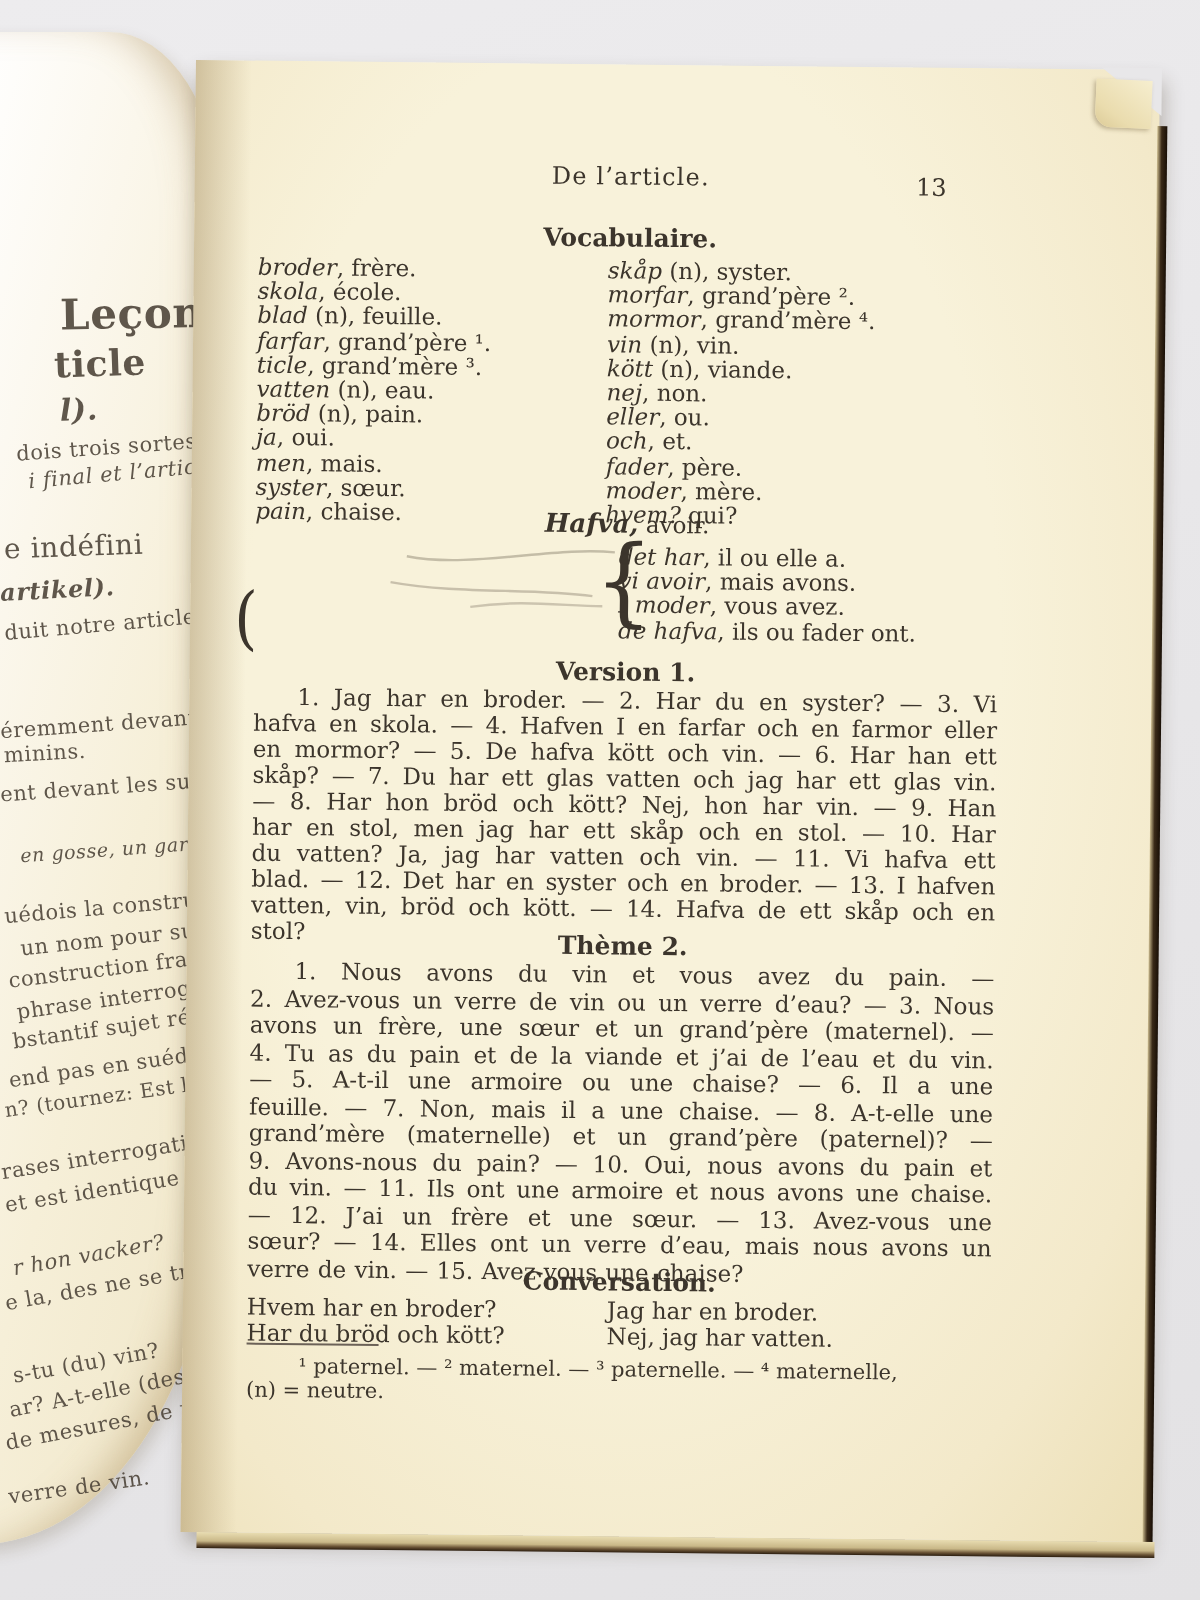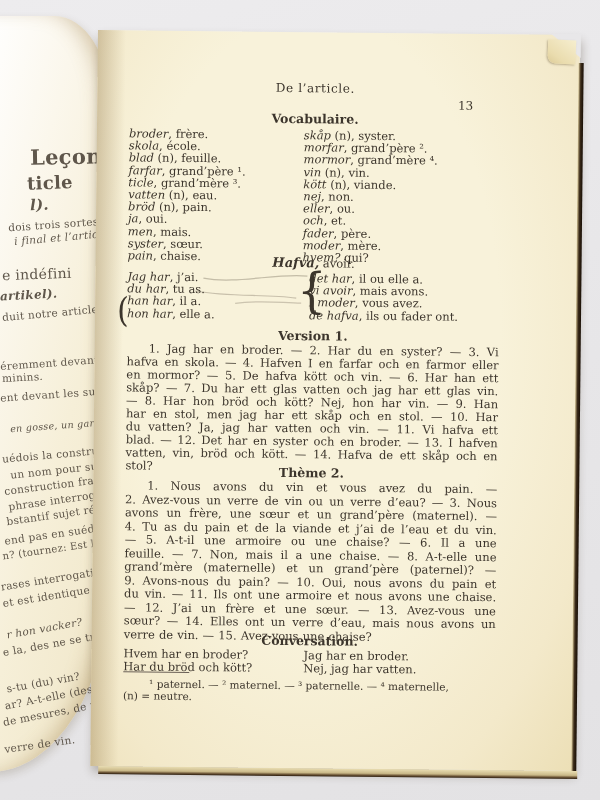--- a/index.html
+++ b/index.html
@@ -35,21 +35,21 @@
   .dogear .flap{position:absolute;right:2px;top:3px;width:28px;height:24px;
          background:linear-gradient(215deg,#f6eecf 0%,#eadcae 70%,#dcc econ98 100%);
          background:linear-gradient(215deg,#f6eecf 0%,#eadcae 70%,#dccb98 100%);
          border-radius:0 0 0 8px;box-shadow:-1px 1px 2px rgba(90,70,30,.35);
          transform:rotate(2deg);}
   
   .text-block{position:absolute;left:32px;top:0;width:372px;height:736px;color:#3c352c;
          font-size:11.5px;line-height:13px;}
   .abs{position:absolute;left:0;right:0;}
   .running-title{text-align:center;font-size:12px;letter-spacing:.6px;}
-  .pagenum{position:absolute;right:28px;top:16px;font-size:12px;}
+  .pagenum{position:absolute;right:28px;top:4px;font-size:12px;}
   .sec-head{font-weight:bold;text-align:center;font-size:12.5px;}
   .vrow{white-space:nowrap;height:12.2px;line-height:12.2px;}
   .vrow i{font-style:italic;}
   .col-l{position:absolute;left:0;top:0;}
   .col-r{position:absolute;left:182px;top:0;}
   .vcol-r{position:absolute;left:175px;top:0;}
   .hafva-line{text-align:center;}
   .hafva-word{font-weight:bold;font-style:italic;font-size:13px;}
   .pline{text-align:justify;height:13px;line-height:13px;overflow:visible;word-spacing:.5px;}
   .pline.just{text-align-last:justify;}
@@ -152,26 +152,20 @@
             <div class="vrow"><i>moder</i><span>, mère.</span></div>
             <div class="vrow"><i>hvem?</i><span> qui?</span></div>
           </div>
       </div>
 
       <div class="abs hafva-line" style="top:224px;">
         <span class="hafva-word">Hafva,</span><span> avoir.</span>
       </div>
 
       <div class="abs" style="top:240px;height:56px;">
-        <div class="col-l" id="hafva-left">
-            <div class="vrow"><i>Jag har</i><span>, j’ai.</span></div>
-            <div class="vrow"><i>du har</i><span>, tu as.</span></div>
-            <div class="vrow"><i>han har</i><span>, il a.</span></div>
-            <div class="vrow"><i>hon har</i><span>, elle a.</span></div>
-          </div>
         <div class="col-r" id="hafva-right">
             <div class="vrow"><i>det har</i><span>, il ou elle a.</span></div>
             <div class="vrow"><i>vi avoir</i><span>, mais avons.</span></div>
             <div class="vrow"><i>I moder</i><span>, vous avez.</span></div>
             <div class="vrow"><i>de hafva</i><span>, ils ou fader ont.</span></div>
           </div>
       </div>
 
       <div class="abs sec-head" style="top:297px;">Version 1.</div>
       <div class="abs" style="top:312px;" id="version1-lines">

